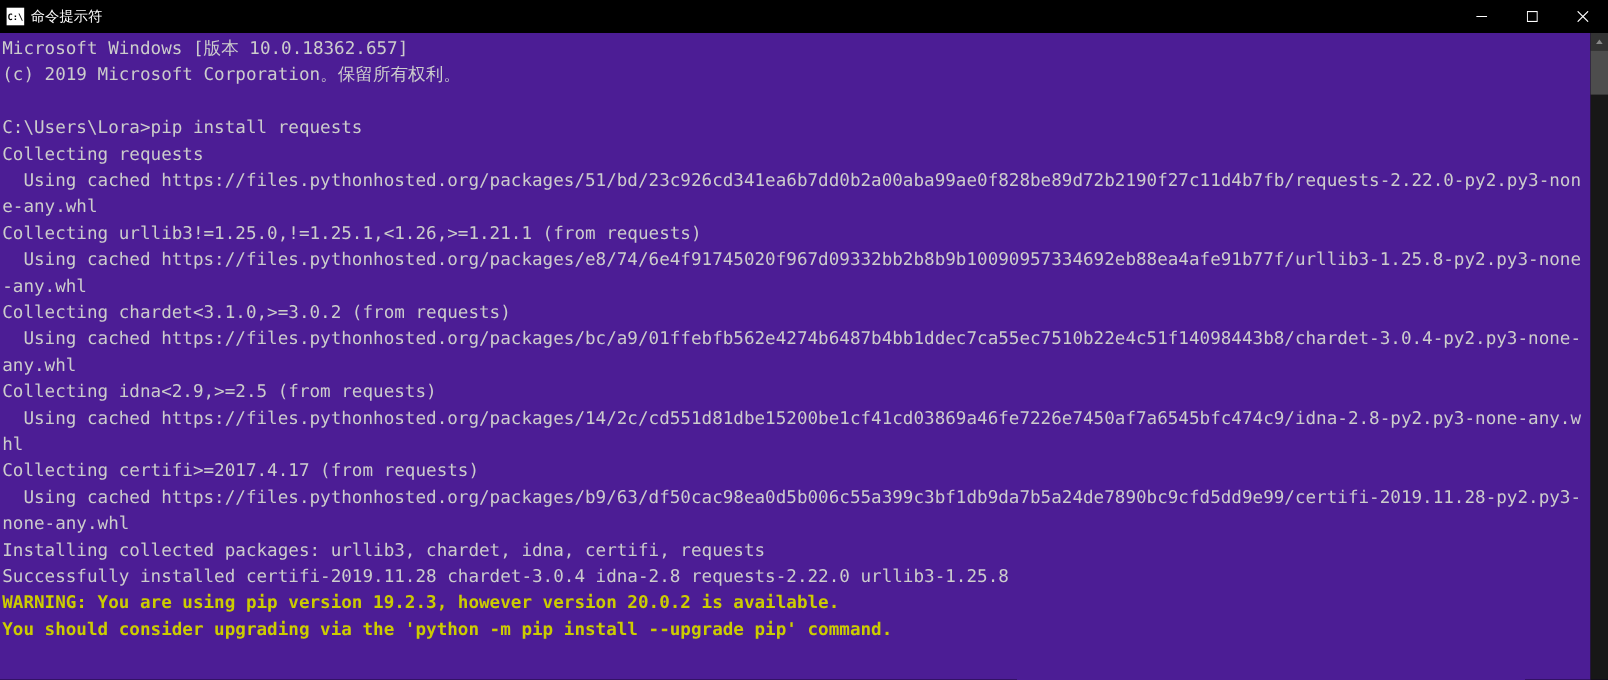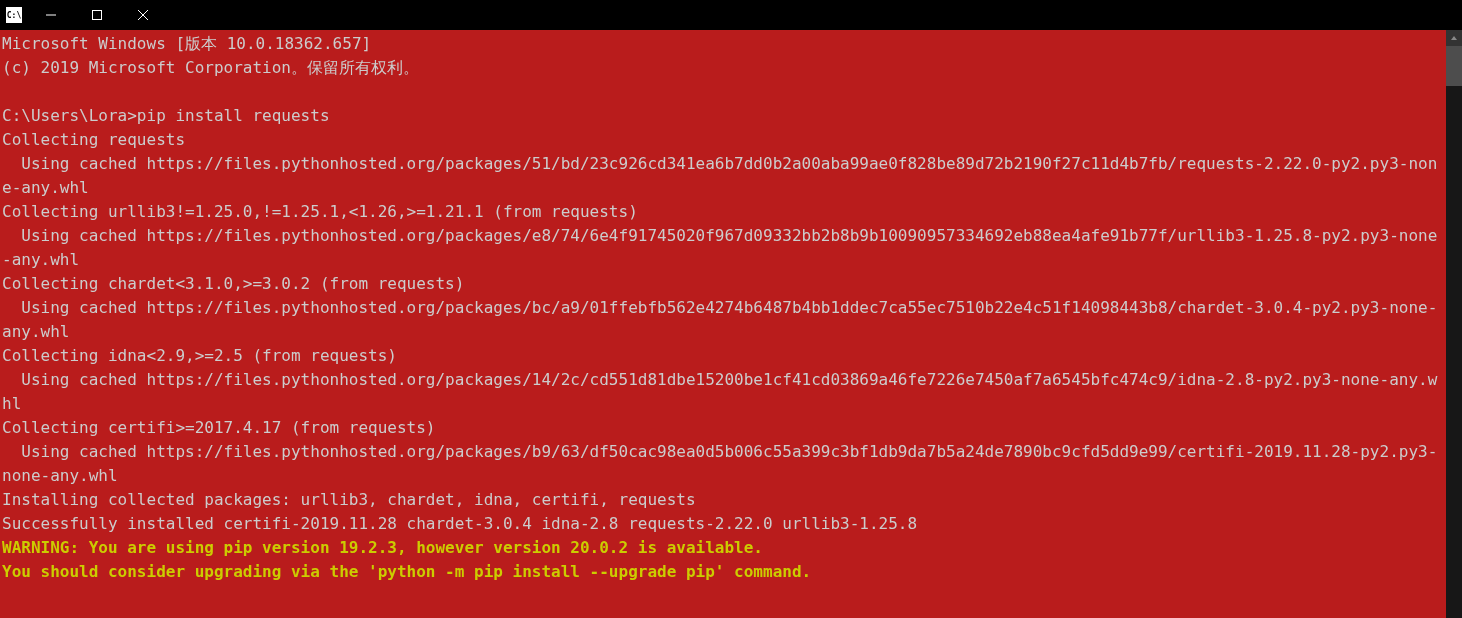--- a/index.html
+++ b/index.html
@@ -59,21 +59,21 @@
       width: 10px;
       height: 10px;
     }
     .terminal-area {
       flex: 1;
       display: flex;
       position: relative;
     }
     .terminal {
       flex: 1;
-      background: #b91c1c;
+      background: #4c1d95;
       color: #ccc;
       font-size: 16px;
       line-height: 24px;
       padding: 2px 4px 2px 2px;
       white-space: pre-wrap;
       word-break: break-all;
       overflow: hidden;
       letter-spacing: 0px;
     }
     .line {
@@ -105,20 +105,21 @@
       width: 16px;
       height: 40px;
       background: #4d4d4d;
     }
   </style>
 </head>
 <body>
 
 <div class="titlebar">
   <div class="titlebar-icon">C:\</div>
+  <div class="titlebar-title">命令提示符</div>
   <div class="window-controls">
     <div class="window-btn">
       <svg viewBox="0 0 10 10">
           <line x1="0" y1="5" x2="10" y2="5" stroke="#fff" stroke-width="1"></line>
         </svg>
     </div>
     <div class="window-btn">
       <svg viewBox="0 0 10 10">
           <rect x="0.5" y="0.5" width="9" height="9" stroke="#fff" stroke-width="1" fill="none"></rect>
         </svg>

